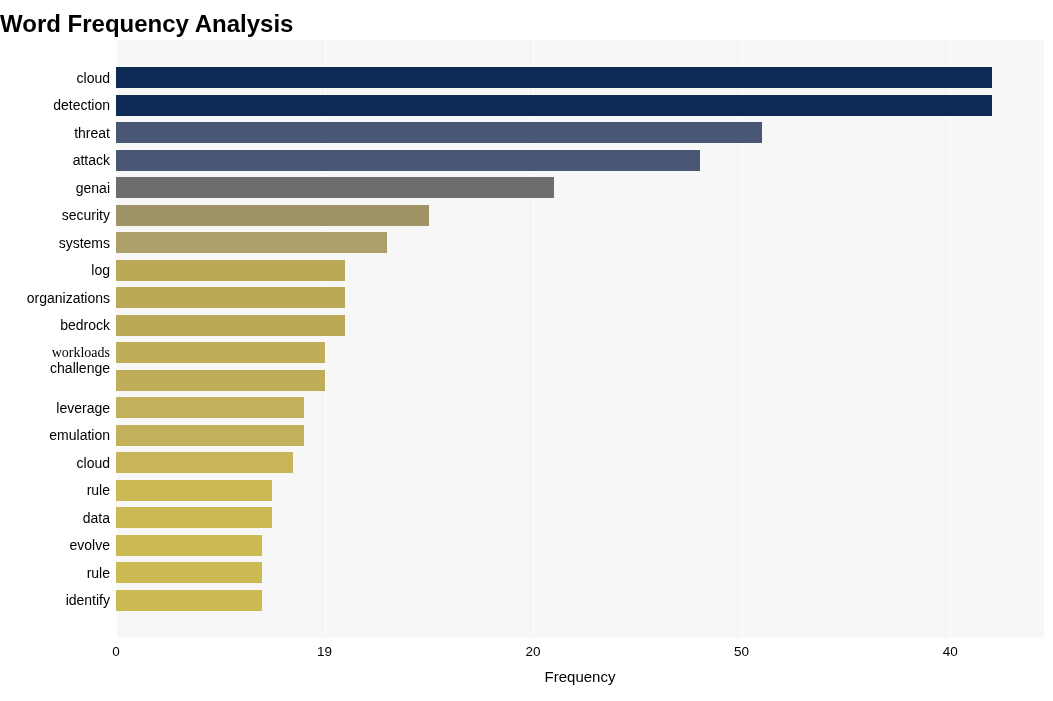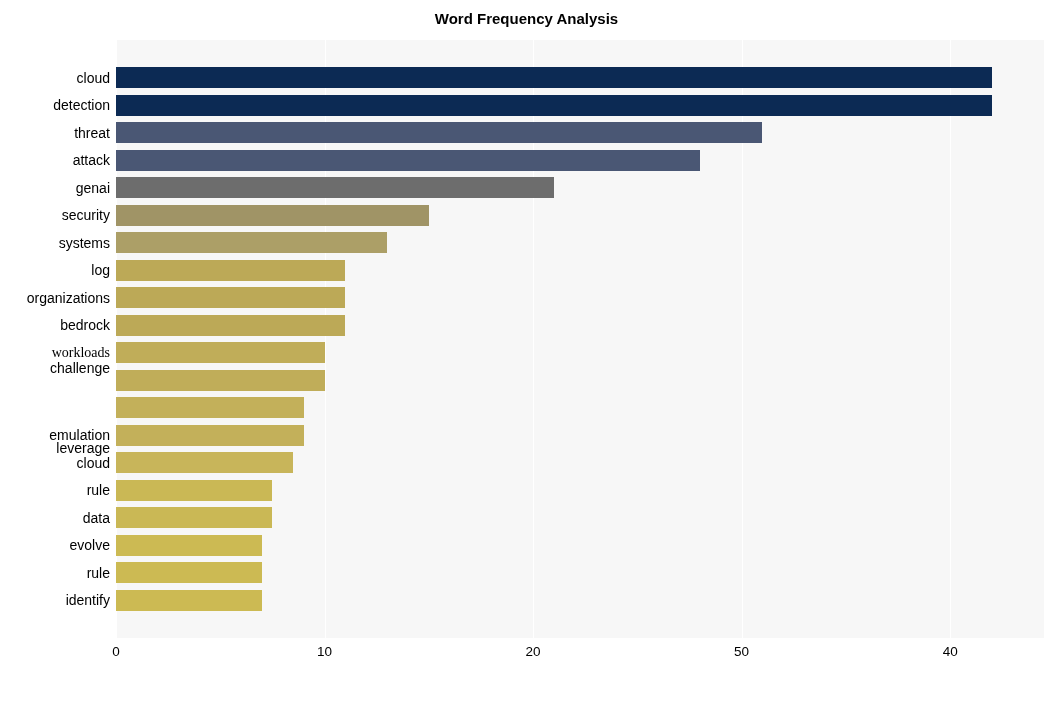--- a/index.html
+++ b/index.html
@@ -9,23 +9,22 @@
     font-family: Arial, Helvetica, sans-serif;
     width: 1053px;
     height: 701px;
     position: relative;
   }
   .chart-title {
     position: absolute;
     top: 10px;
     left: 0;
     width: 100%;
-    text-align: center;
     font-weight: bold;
-    font-size: 15px;
+    font-size: 24px;
     color: #000;
   }
   .plot-area {
     position: absolute;
     left: 116px;
     top: 40px;
     width: 928px;
     height: 598px;
     background: #f7f7f7;
   }
@@ -128,29 +127,30 @@
     <div class="y-tick" style="top: 92.75px; padding-left: 18px;">threat</div>
     <div class="y-tick" style="top: 120.25px;">attack</div>
     <div class="y-tick" style="top: 147.75px;">genai</div>
     <div class="y-tick" style="top: 175.25px;">security</div>
     <div class="y-tick" style="top: 202.75px;">systems</div>
     <div class="y-tick" style="top: 230.25px;">log</div>
     <div class="y-tick" style="top: 257.75px;">organizations</div>
     <div class="y-tick" style="top: 285.25px;">bedrock</div>
     <div class="y-tick" style="top: 312.75px; font-family: Liberation Serif, serif;">workloads</div>
     <div class="y-tick" style="top: 328px;">challenge</div>
-    <div class="y-tick" style="top: 367.75px; margin-top: 40px;">leverage</div>
+    <div class="y-tick" style="top: 367.75px;">leverage</div>
     <div class="y-tick" style="top: 395.25px;">emulation</div>
     <div class="y-tick" style="top: 422.75px;">cloud</div>
     <div class="y-tick" style="top: 450.25px;">rule</div>
     <div class="y-tick" style="top: 477.75px;">data</div>
     <div class="y-tick" style="top: 505.25px;">evolve</div>
     <div class="y-tick" style="top: 532.75px;">rule</div>
     <div class="y-tick" style="top: 560.25px;">identify</div>
   </div>
 
 <div class="x-axis">
+  <div class="x-label">Frequency</div>
 <div class="x-tick" style="left: 0px;">0</div>
-    <div class="x-tick" style="left: 208.539px;">10</div>
+    <div class="x-tick" style="left: 208.539px;">19</div>
     <div class="x-tick" style="left: 417.079px;">20</div>
     <div class="x-tick" style="left: 625.618px;">50</div>
     <div class="x-tick" style="left: 834.157px;">40</div>
   </div>
 
 </body></html>

